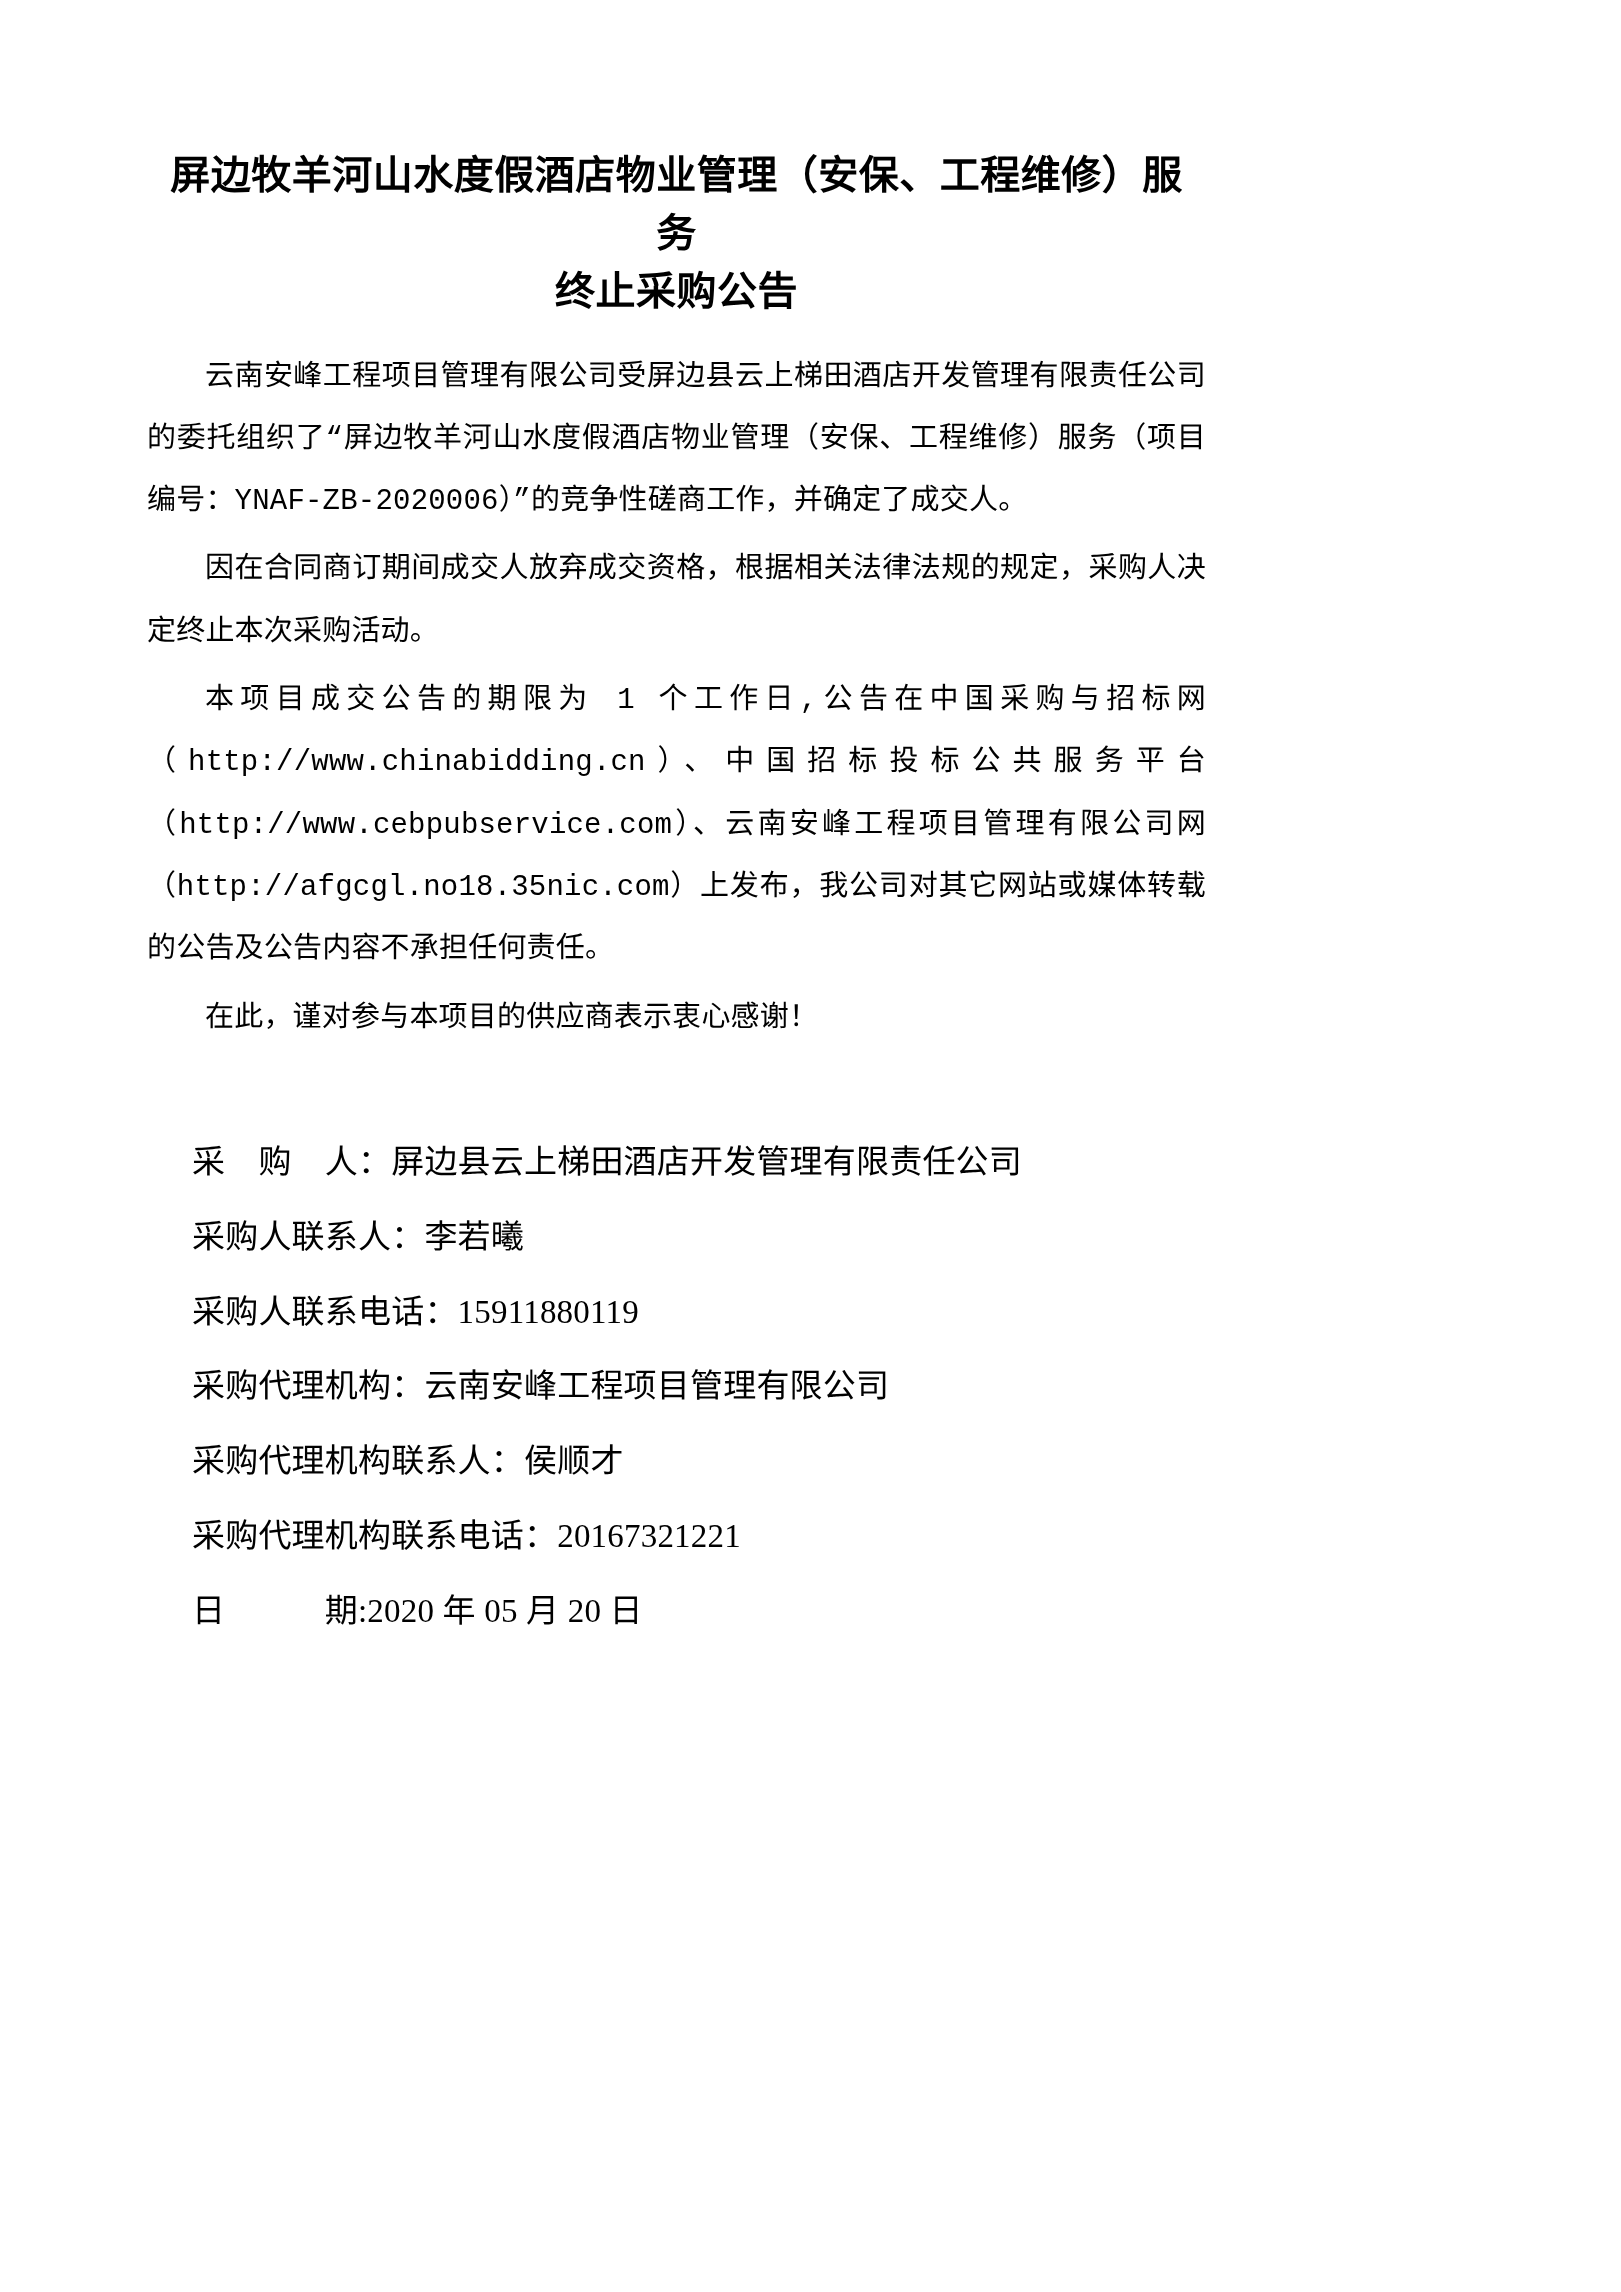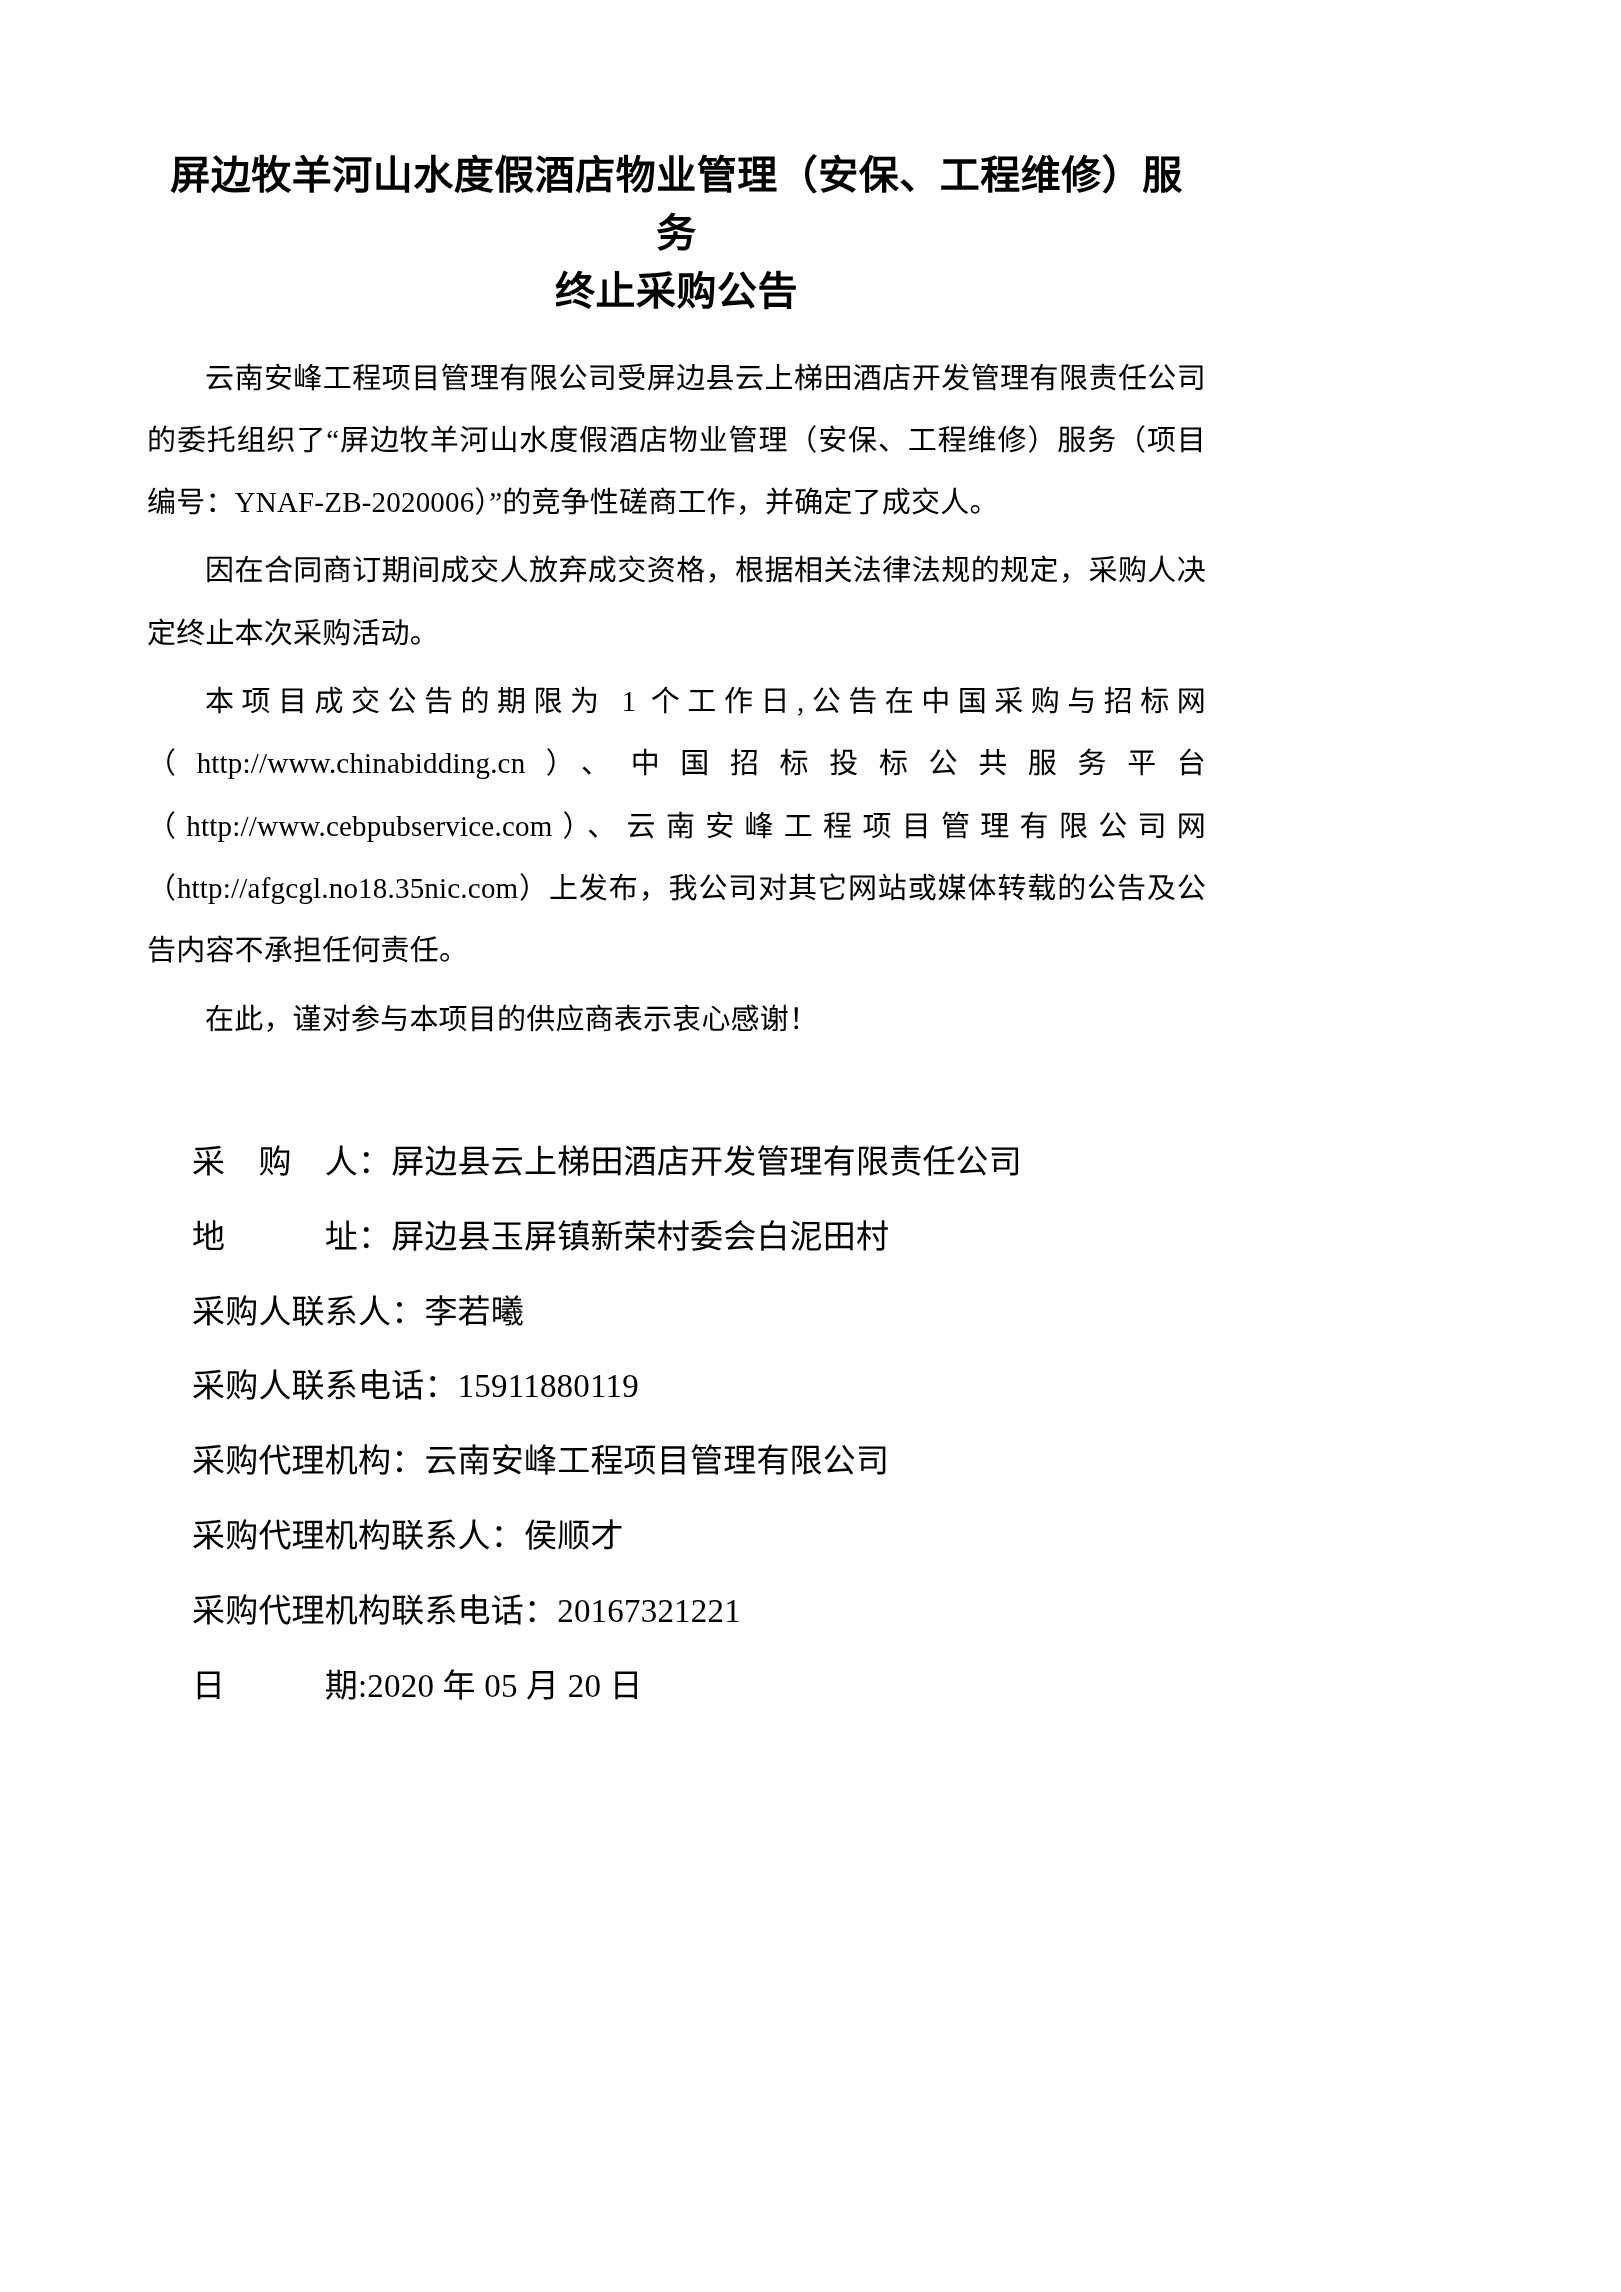--- a/index.html
+++ b/index.html
@@ -39,20 +39,21 @@
     margin-top: 25.5px;
   }
   p.para {
     font-size: 29px;
     line-height: 2.15;
     text-align: justify;
     text-justify: inter-ideograph;
     margin: 0 0 5.9px 0;
     text-indent: 2em;
     letter-spacing: 0.2px;
+    font-family: Liberation Mono, monospace;
   }
   .spacer-lg {
     height: 71px;
   }
   .contact-list {
     margin: 0;
     padding: 0;
     list-style: none;
   }
   .contact-item {
@@ -78,21 +79,20 @@
     <p class="para">云南安峰工程项目管理有限公司受屏边县云上梯田酒店开发管理有限责任公司的委托组织了“屏边牧羊河山水度假酒店物业管理（安保、工程维修）服务（项目编号：YNAF-ZB-2020006）”的竞争性磋商工作，并确定了成交人。</p>
     <p class="para">因在合同商订期间成交人放弃成交资格，根据相关法律法规的规定，采购人决定终止本次采购活动。</p>
     <p class="para">本项目成交公告的期限为 1 个工作日,公告在中国采购与招标网（http://www.chinabidding.cn）、中国招标投标公共服务平台（http://www.cebpubservice.com）、云南安峰工程项目管理有限公司网（http://afgcgl.no18.35nic.com）上发布，我公司对其它网站或媒体转载的公告及公告内容不承担任何责任。</p>
     <p class="para">在此，谨对参与本项目的供应商表示衷心感谢！</p>
   </div>
 
   <div class="spacer-lg"></div>
 
   <ul class="contact-list">
     <li class="contact-item">采　购　人：屏边县云上梯田酒店开发管理有限责任公司</li>
-    <li class="contact-item">地　　　址：屏边县玉屏镇新荣村委会白泥田村</li>
     <li class="contact-item">采购人联系人：李若曦</li>
     <li class="contact-item">采购人联系电话：15911880119</li>
     <li class="contact-item">采购代理机构：云南安峰工程项目管理有限公司</li>
     <li class="contact-item">采购代理机构联系人：侯顺才</li>
     <li class="contact-item">采购代理机构联系电话：20167321221</li>
     <li class="contact-item">日　　　期:2020 年 05 月 20 日</li>
   </ul>
 
 </div>
 

